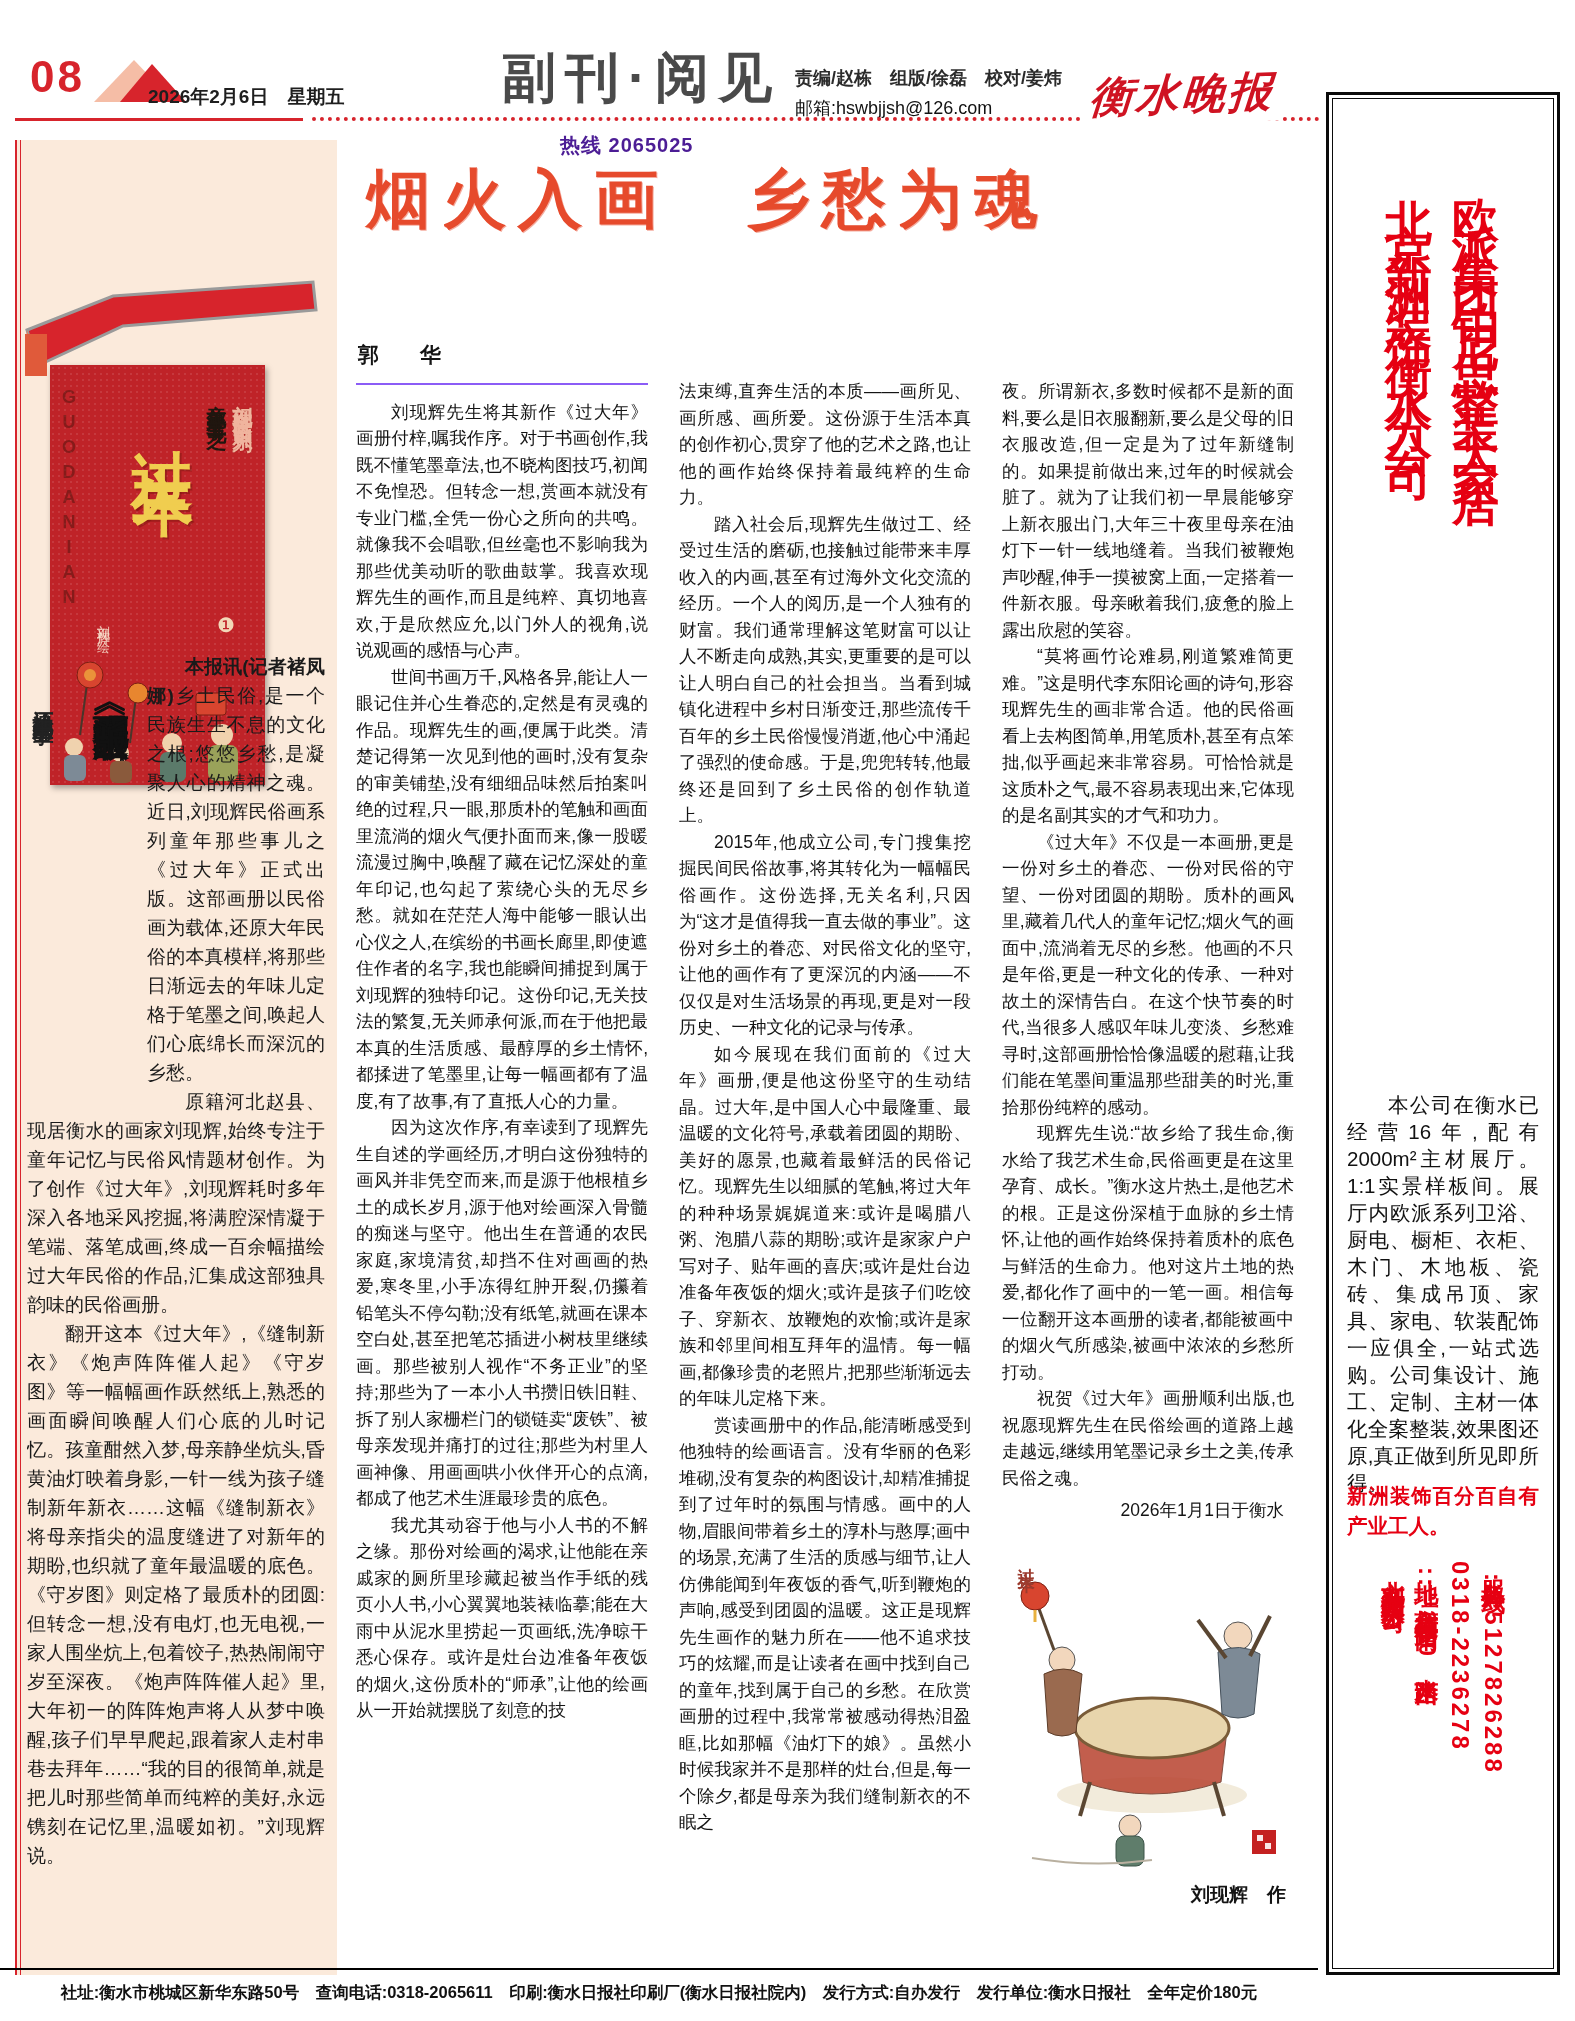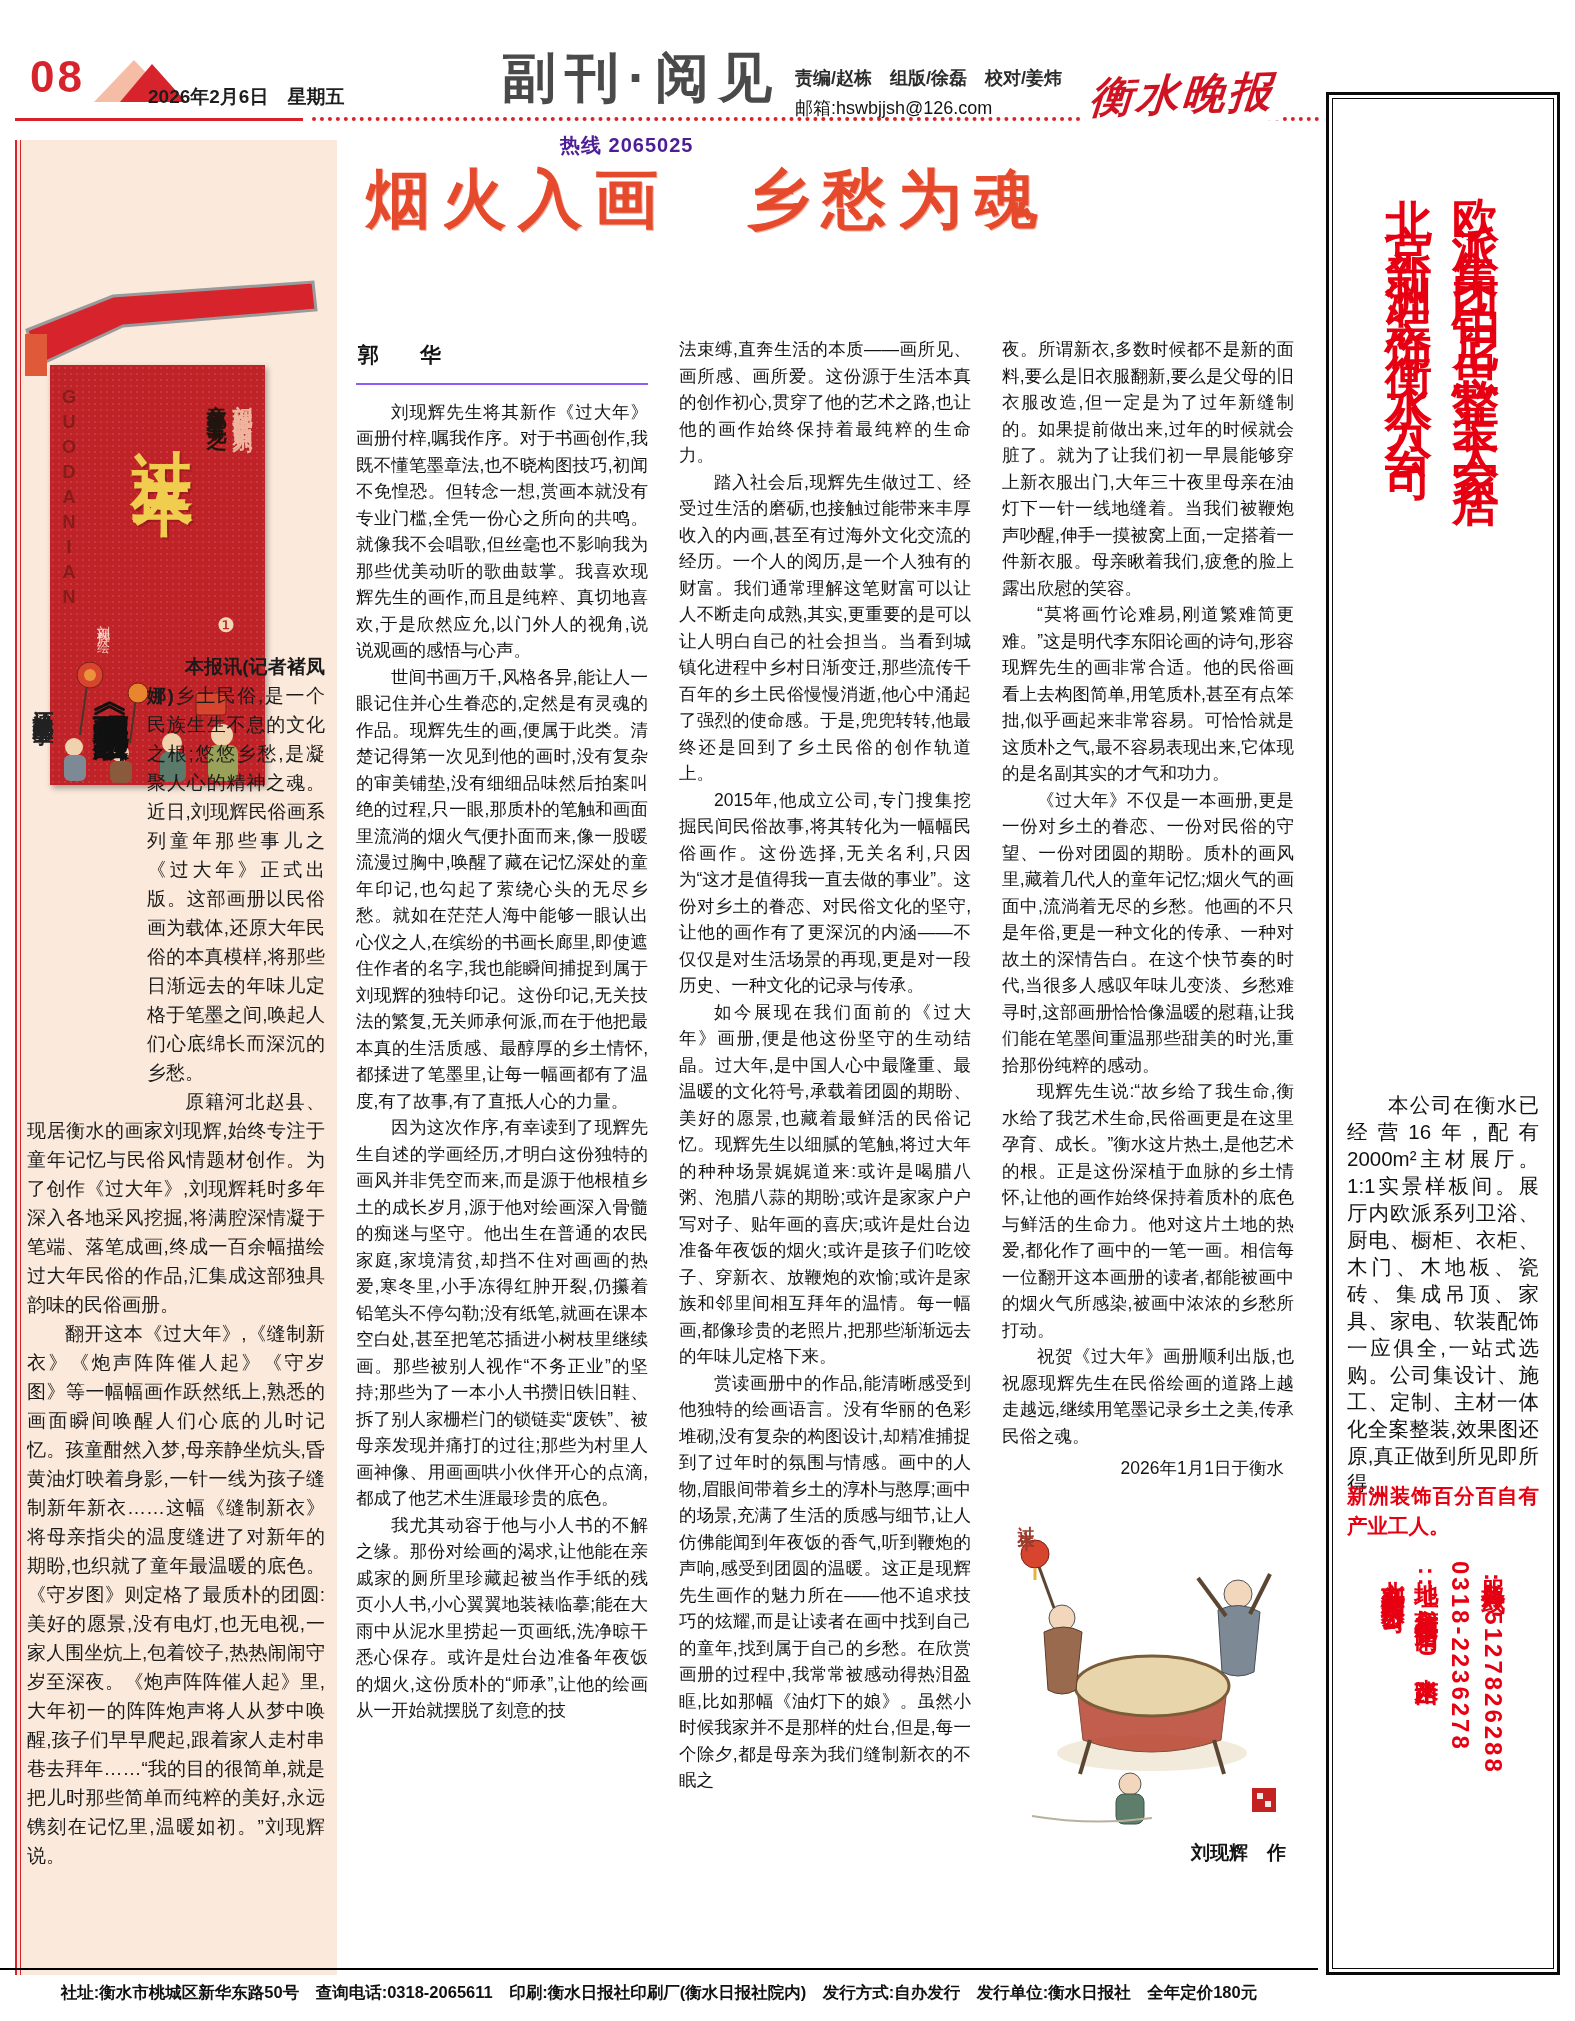--- a/index.html
+++ b/index.html
@@ -49,21 +49,21 @@
   .sb-head-main{position:absolute;right:0;top:0;writing-mode:vertical-rl;font-size:36px;font-weight:700;
     color:#111;letter-spacing:1px;line-height:1.35;}
   .sb-head-sub{position:absolute;left:2px;top:8px;writing-mode:vertical-rl;font-size:21px;font-weight:700;color:#222;letter-spacing:2px;}
 
   
   .art-title{left:366px;top:156px;font-size:64px;font-weight:700;color:#e64a2c;letter-spacing:12px;
     font-family:"Liberation Serif",serif;text-shadow:1px 1px 0 rgba(230,74,44,0.45);white-space:nowrap;}
   .col{top:336px;width:292px;height:1632px;font-size:17.5px;line-height:26.5px;text-align:justify;overflow:hidden;}
   .col-1{left:356px;} .col-2{left:679px;} .col-3{left:1002px;}
   .col p{margin:0;text-indent:2em;}
-  .col p.cont{text-indent:0;}
+  .col p.cont{text-indent:0;margin-top:42px;}
   .byline{font-size:21px;font-weight:700;letter-spacing:10px;padding:6px 0 14px 2px;border-bottom:2px solid #8b5cf6;margin-bottom:14px;}
   .sign-date{text-align:right;padding-right:10px;font-size:17.5px;margin-top:6px;}
   .painting-wrap{margin-top:16px;position:relative;width:292px;height:338px;}
   .painting-label{position:absolute;left:10px;top:14px;writing-mode:vertical-rl;font-size:17px;font-weight:700;
     color:#9c3b2e;letter-spacing:4px;font-family:"Liberation Serif",serif;}
   .painting-cap{text-align:right;font-size:19px;font-weight:700;padding-right:8px;margin-top:4px;}
 
   
   .ad{left:1326px;top:92px;width:234px;height:1883px;border:3px solid #0a0a0a;box-sizing:border-box;
     box-shadow:inset 0 0 0 3px #ffffff, inset 0 0 0 4px #0a0a0a;background:#fff;}
@@ -137,21 +137,21 @@
     <rect x="2" y="66" width="22" height="42" fill="#e05a3a"></rect>
   </svg>
 
   <div class="sb-text">
     <div class="sb-head">
       <div class="sb-head-sub">还原过年的那些事</div>
       <div class="sb-head-main">刘现辉画册《过大年》出版</div>
     </div>
     <p><b>本报讯(记者褚凤娜)</b><span>乡土民俗,是一个民族生生不息的文化之根;悠悠乡愁,是凝聚人心的精神之魂。近日,刘现辉民俗画系列童年那些事儿之《过大年》正式出版。这部画册以民俗画为载体,还原大年民俗的本真模样,将那些日渐远去的年味儿定格于笔墨之间,唤起人们心底绵长而深沉的乡愁。</span></p>
     <p>原籍河北赵县、现居衡水的画家刘现辉,始终专注于童年记忆与民俗风情题材创作。为了创作《过大年》,刘现辉耗时多年深入各地采风挖掘,将满腔深情凝于笔端、落笔成画,终成一百余幅描绘过大年民俗的作品,汇集成这部独具韵味的民俗画册。</p>
-    <p>翻开这本《过大年》,《缝制新衣》《炮声阵阵催人起》《守岁图》等一幅幅画作跃然纸上,熟悉的画面瞬间唤醒人们心底的儿时记忆。孩童酣然入梦,母亲静坐炕头,昏黄油灯映着身影,一针一线为孩子缝制新年新衣……这幅《缝制新衣》将母亲指尖的温度缝进了对新年的期盼,也织就了童年最温暖的底色。《守岁图》则定格了最质朴的团圆:美好的愿景,没有电灯,也无电视,一家人围坐炕上,包着饺子,热热闹闹守岁至深夜。《炮声阵阵催人起》里,大年初一的阵阵炮声将人从梦中唤醒,孩子们早早爬起,跟着家人走村串巷去拜年……“我的目的很简单,就是把儿时那些简单而纯粹的美好,永远镌刻在记忆里,温暖如初。”刘现辉说。</p>
+    <p>翻开这本《过大年》,《缝制新衣》《炮声阵阵催人起》《守岁图》等一幅幅画作跃然纸上,熟悉的画面瞬间唤醒人们心底的儿时记忆。孩童酣然入梦,母亲静坐炕头,昏黄油灯映着身影,一针一线为孩子缝制新年新衣……这幅《缝制新衣》将母亲指尖的温度缝进了对新年的期盼,也织就了童年最温暖的底色。《守岁图》则定格了最质朴的团圆:但转念一想,没有电灯,也无电视,一家人围坐炕上,包着饺子,热热闹闹守岁至深夜。《炮声阵阵催人起》里,大年初一的阵阵炮声将人从梦中唤醒,孩子们早早爬起,跟着家人走村串巷去拜年……“我的目的很简单,就是把儿时那些简单而纯粹的美好,永远镌刻在记忆里,温暖如初。”刘现辉说。</p>
   </div>
 </div>
 
 <div class="abs art-title">烟火入画　乡愁为魂</div>
 
 <div class="abs col col-1">
   <div class="byline">郭　华</div>
   <p>刘现辉先生将其新作《过大年》画册付梓,嘱我作序。对于书画创作,我既不懂笔墨章法,也不晓构图技巧,初闻不免惶恐。但转念一想,赏画本就没有专业门槛,全凭一份心之所向的共鸣。就像我不会唱歌,但丝毫也不影响我为那些优美动听的歌曲鼓掌。我喜欢现辉先生的画作,而且是纯粹、真切地喜欢,于是欣然应允,以门外人的视角,说说观画的感悟与心声。</p>
   <p>世间书画万千,风格各异,能让人一眼记住并心生眷恋的,定然是有灵魂的作品。现辉先生的画,便属于此类。清楚记得第一次见到他的画时,没有复杂的审美铺垫,没有细细品味然后拍案叫绝的过程,只一眼,那质朴的笔触和画面里流淌的烟火气便扑面而来,像一股暖流漫过胸中,唤醒了藏在记忆深处的童年印记,也勾起了萦绕心头的无尽乡愁。就如在茫茫人海中能够一眼认出心仪之人,在缤纷的书画长廊里,即使遮住作者的名字,我也能瞬间捕捉到属于刘现辉的独特印记。这份印记,无关技法的繁复,无关师承何派,而在于他把最本真的生活质感、最醇厚的乡土情怀,都揉进了笔墨里,让每一幅画都有了温度,有了故事,有了直抵人心的力量。</p>
   <p>因为这次作序,有幸读到了现辉先生自述的学画经历,才明白这份独特的画风并非凭空而来,而是源于他根植乡土的成长岁月,源于他对绘画深入骨髓的痴迷与坚守。他出生在普通的农民家庭,家境清贫,却挡不住对画画的热爱,寒冬里,小手冻得红肿开裂,仍攥着铅笔头不停勾勒;没有纸笔,就画在课本空白处,甚至把笔芯插进小树枝里继续画。那些被别人视作“不务正业”的坚持;那些为了一本小人书攒旧铁旧鞋、拆了别人家栅栏门的锁链卖“废铁”、被母亲发现并痛打的过往;那些为村里人画神像、用画画哄小伙伴开心的点滴,都成了他艺术生涯最珍贵的底色。</p>

